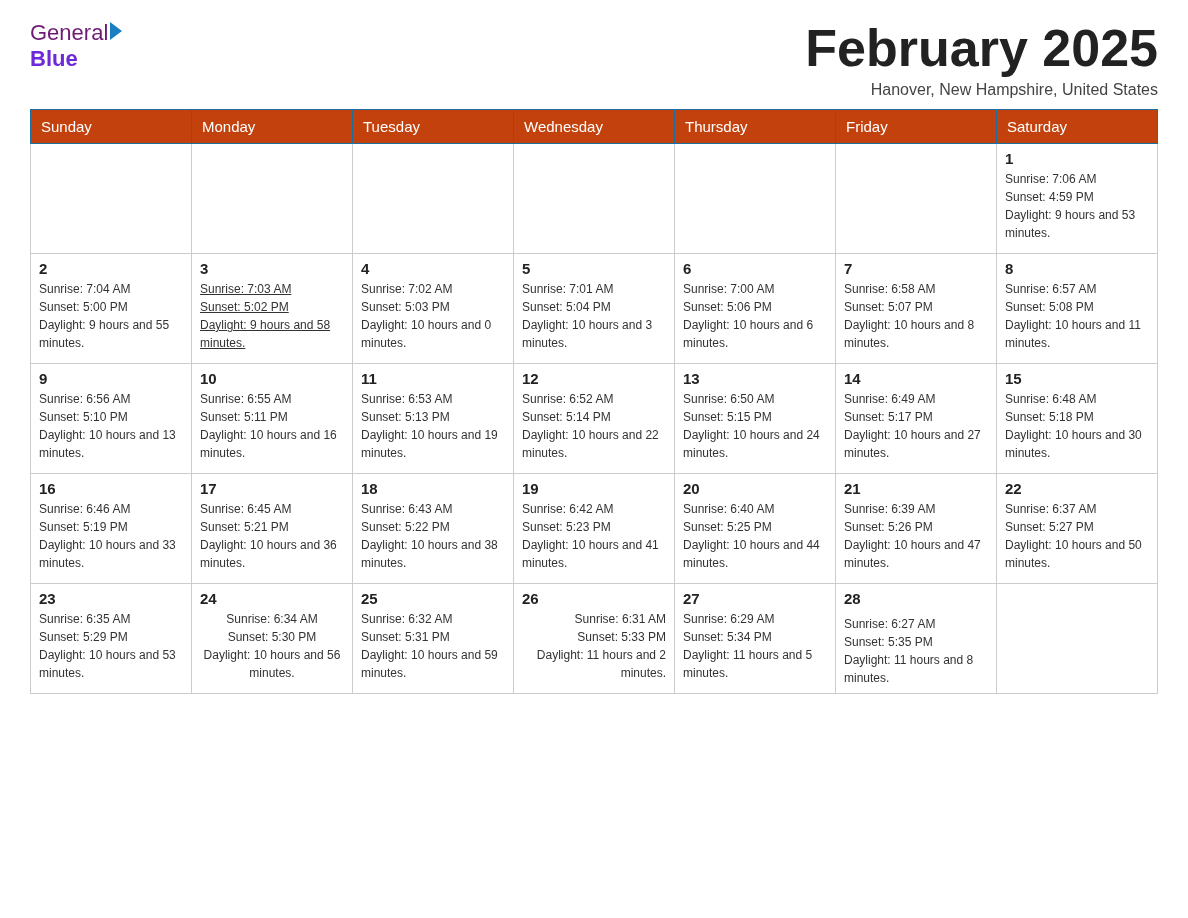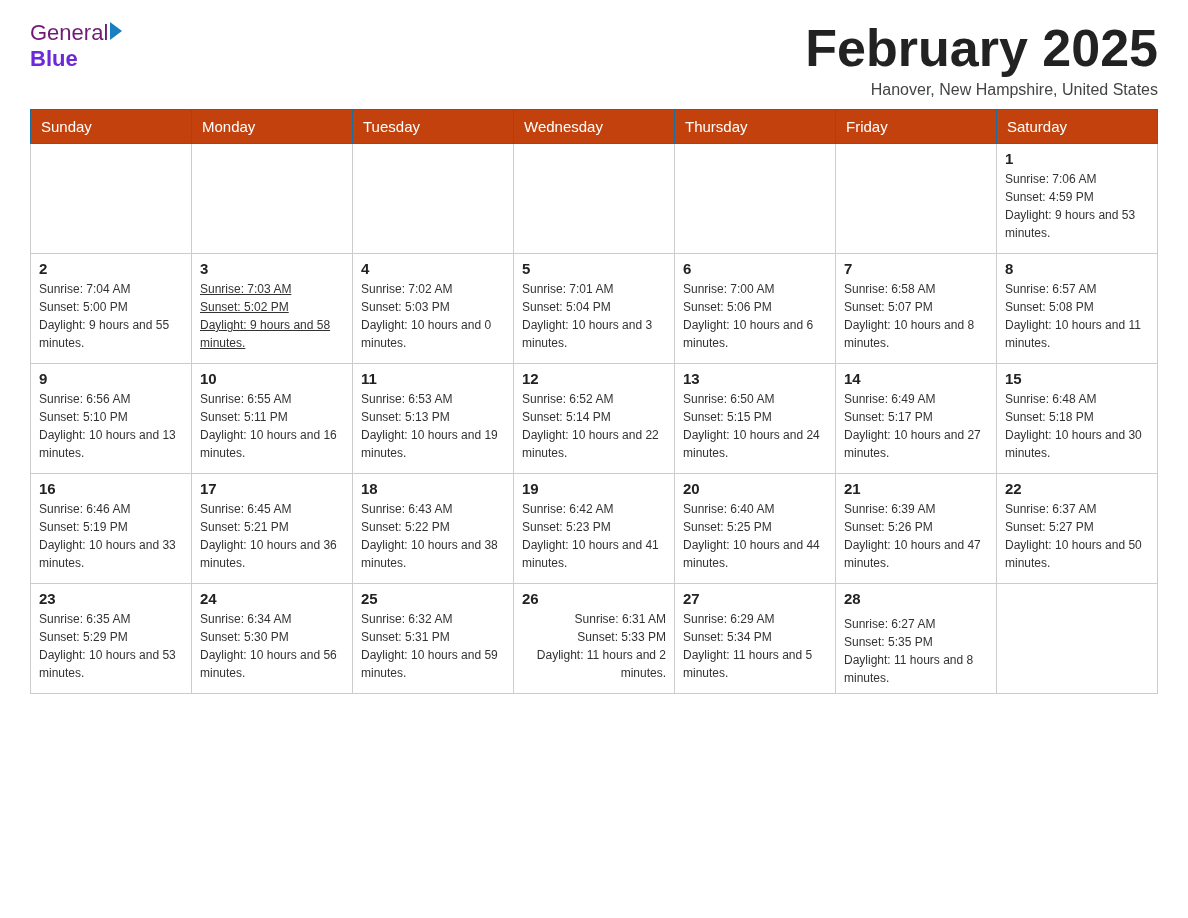--- a/index.html
+++ b/index.html
@@ -281,21 +281,21 @@
       </tr>
       <tr>
         <td>
           <span class="day-number">23</span>
           <div class="day-info" style="white-space: pre-line;">Sunrise: 6:35 AM
 Sunset: 5:29 PM
 Daylight: 10 hours and 53 minutes.</div>
         </td>
         <td>
           <span class="day-number">24</span>
-          <div class="day-info" style="white-space: pre-line;">Sunrise: 6:34 AM
+          <div class="day-info" style="white-space: pre-line; text-align: center;">Sunrise: 6:34 AM
 Sunset: 5:30 PM
 Daylight: 10 hours and 56 minutes.</div>
         </td>
         <td>
           <span class="day-number">25</span>
           <div class="day-info" style="white-space: pre-line;">Sunrise: 6:32 AM
 Sunset: 5:31 PM
 Daylight: 10 hours and 59 minutes.</div>
         </td>
         <td>

